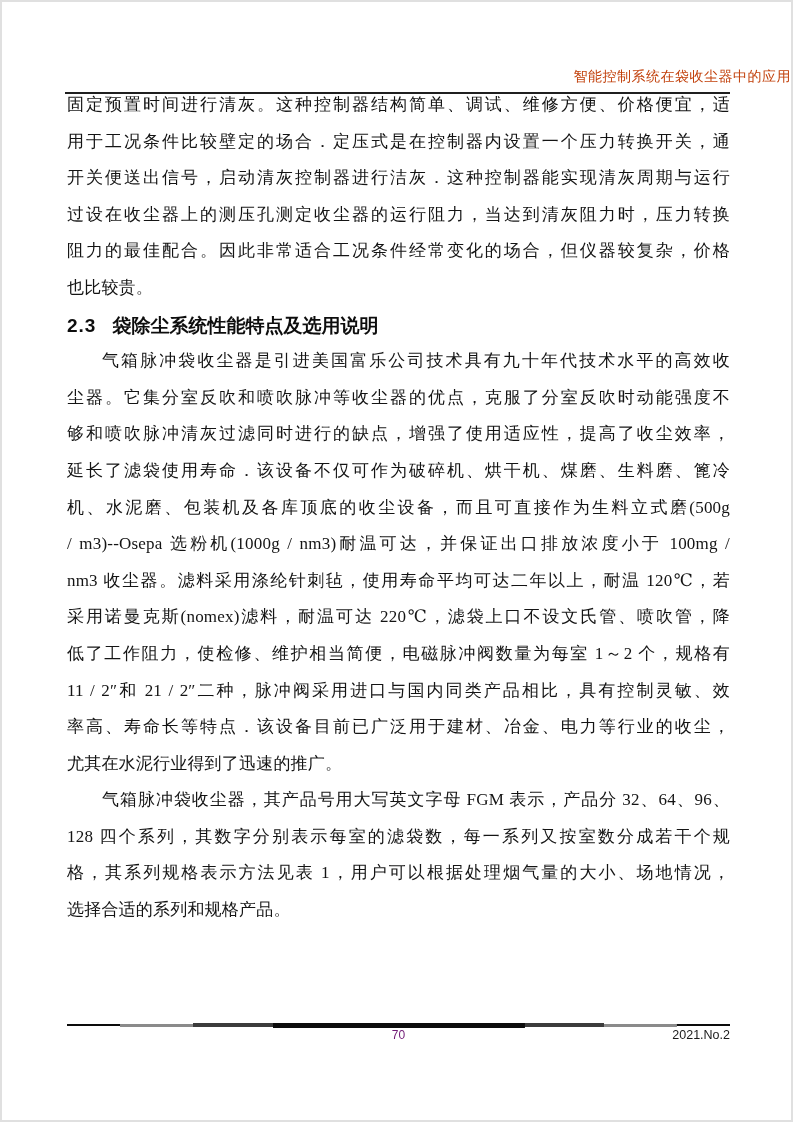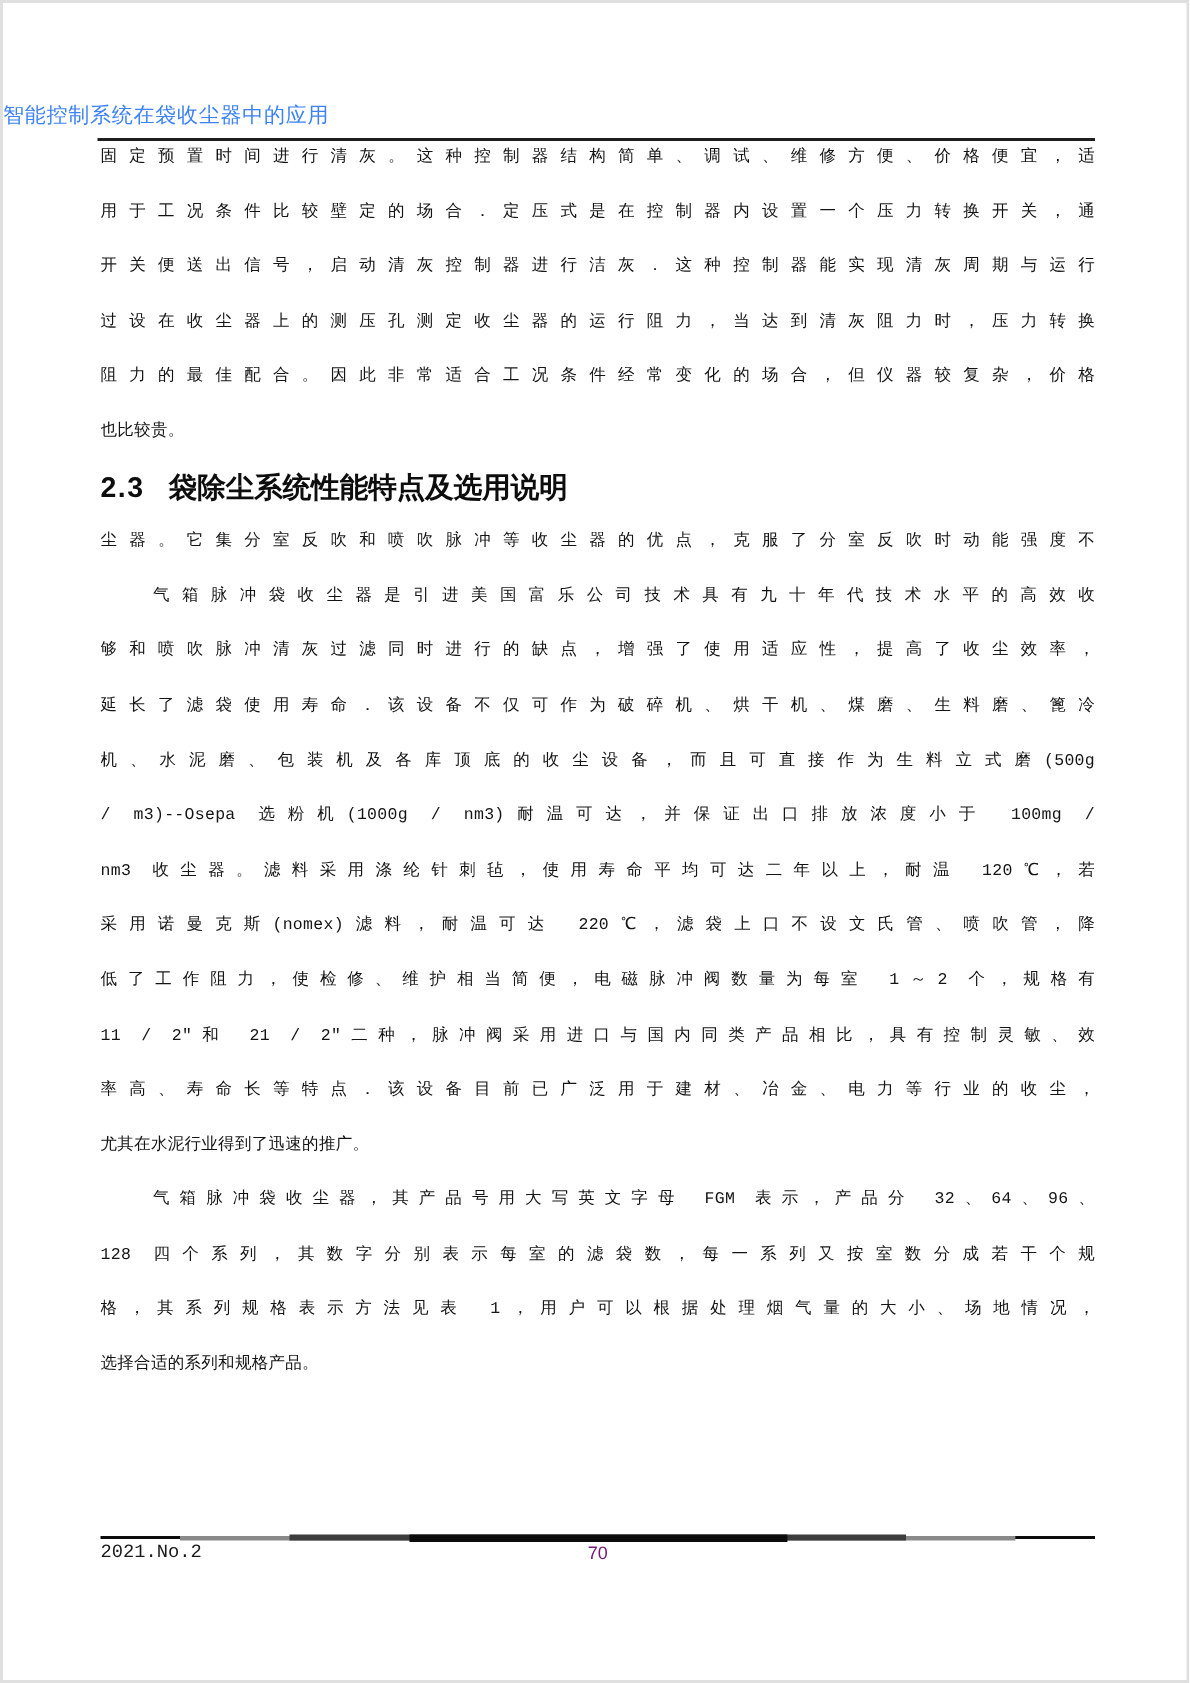--- a/index.html
+++ b/index.html
@@ -10,47 +10,46 @@
     box-sizing: border-box;
     background: #ffffff;
     border: 2px solid #e0e0e0;
     font-family: "Liberation Serif", "DejaVu Serif", serif;
     color: #141414;
     overflow: hidden;
   }
   .header-title {
     position: absolute;
     top: 66px; left: 0; right: 0;
-    text-align: left;
+    text-align: right;
     font-size: 14px;
     letter-spacing: 0.5px;
-    color: #3b82f6;
+    color: #c2410c;
   }
   .header-rule {
     position: absolute;
     top: 90px; left: 63px;
     width: 665px; height: 2px;
     background: #1f1f1f;
   }
   .content {
     position: absolute;
     top: 85px; left: 65px;
     width: 663px;
   }
   .ln {
     margin: 0;
-    font-size: 11px;
+    font-size: 17px;
     line-height: 36.6px;
     height: 36.6px;
     text-align: justify;
     text-align-last: justify;
     letter-spacing: 0.2px;
     white-space: normal;
     overflow: hidden;
-    font-family: Liberation Mono, monospace;
   }
   .ln-end { text-align-last: left; }
   .indent { text-indent: 35px; }
   .heading {
     margin: 0;
     height: 36.6px;
     line-height: 38px;
     font-family: "Liberation Sans", "DejaVu Sans", sans-serif;
     font-weight: 700;
     font-size: 19px;
@@ -73,22 +72,22 @@
     width: 663px;
     text-align: center;
     font-family: "Liberation Sans", "DejaVu Sans", sans-serif;
     font-size: 12px;
     color: #701a75;
   }
   .footer-issue {
     position: absolute;
     top: 1026px; left: 65px;
     width: 663px;
-    text-align: left;
-    font-family: Liberation Mono, monospace;
+    text-align: right;
+    font-family: Liberation Sans, sans-serif;
     font-size: 12.5px;
     color: #1a1a1a;
   }
 </style>
 </head>
 <body>
 
 <div class="page">
 
   <div class="header-title">智能控制系统在袋收尘器中的应用</div>
@@ -98,22 +97,22 @@
 
     <p class="ln">固定预置时间进行清灰。这种控制器结构简单、调试、维修方便、价格便宜，适</p>
     <p class="ln">用于工况条件比较壁定的场合．定压式是在控制器内设置一个压力转换开关，通</p>
     <p class="ln">开关便送出信号，启动清灰控制器进行洁灰．这种控制器能实现清灰周期与运行</p>
     <p class="ln">过设在收尘器上的测压孔测定收尘器的运行阻力，当达到清灰阻力时，压力转换</p>
     <p class="ln">阻力的最佳配合。因此非常适合工况条件经常变化的场合，但仪器较复杂，价格</p>
     <p class="ln ln-end">也比较贵。</p>
 
     <h2 class="heading"><span class="num">2.3</span><span>袋除尘系统性能特点及选用说明</span></h2>
 
+    <p class="ln indent">气箱脉冲袋收尘器是引进美国富乐公司技术具有九十年代技术水平的高效收</p>
     <p class="ln">尘器。它集分室反吹和喷吹脉冲等收尘器的优点，克服了分室反吹时动能强度不</p>
-    <p class="ln indent">气箱脉冲袋收尘器是引进美国富乐公司技术具有九十年代技术水平的高效收</p>
     <p class="ln">够和喷吹脉冲清灰过滤同时进行的缺点，增强了使用适应性，提高了收尘效率，</p>
     <p class="ln">延长了滤袋使用寿命．该设备不仅可作为破碎机、烘干机、煤磨、生料磨、篦冷</p>
     <p class="ln">机、水泥磨、包装机及各库顶底的收尘设备，而且可直接作为生料立式磨(500g</p>
     <p class="ln">/ m3)--Osepa 选粉机(1000g / nm3)耐温可达，并保证出口排放浓度小于 100mg /</p>
     <p class="ln">nm3 收尘器。滤料采用涤纶针刺毡，使用寿命平均可达二年以上，耐温 120℃，若</p>
     <p class="ln">采用诺曼克斯(nomex)滤料，耐温可达 220℃，滤袋上口不设文氏管、喷吹管，降</p>
     <p class="ln">低了工作阻力，使检修、维护相当简便，电磁脉冲阀数量为每室 1～2 个，规格有</p>
     <p class="ln">11 / 2″和 21 / 2″二种，脉冲阀采用进口与国内同类产品相比，具有控制灵敏、效</p>
     <p class="ln">率高、寿命长等特点．该设备目前已广泛用于建材、冶金、电力等行业的收尘，</p>
     <p class="ln ln-end">尤其在水泥行业得到了迅速的推广。</p>

